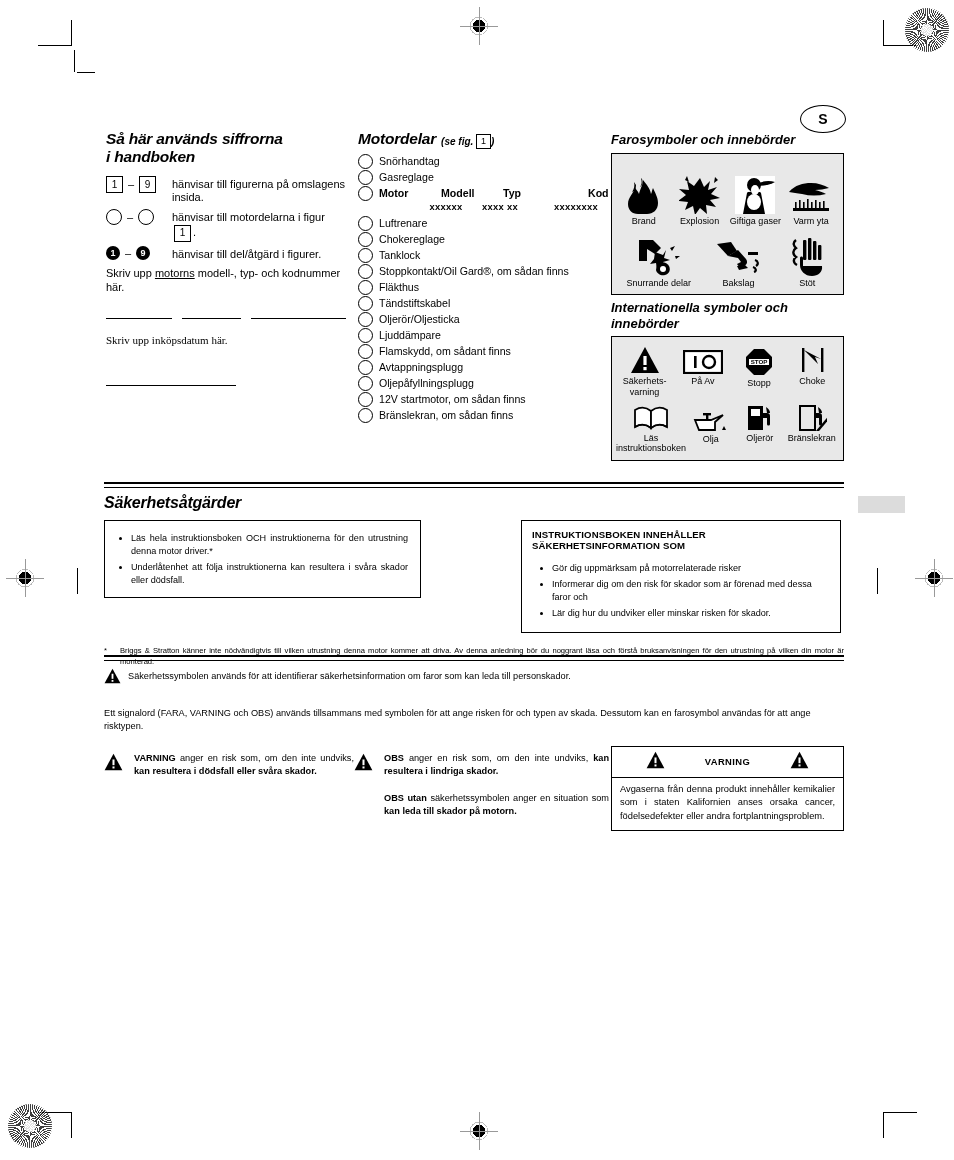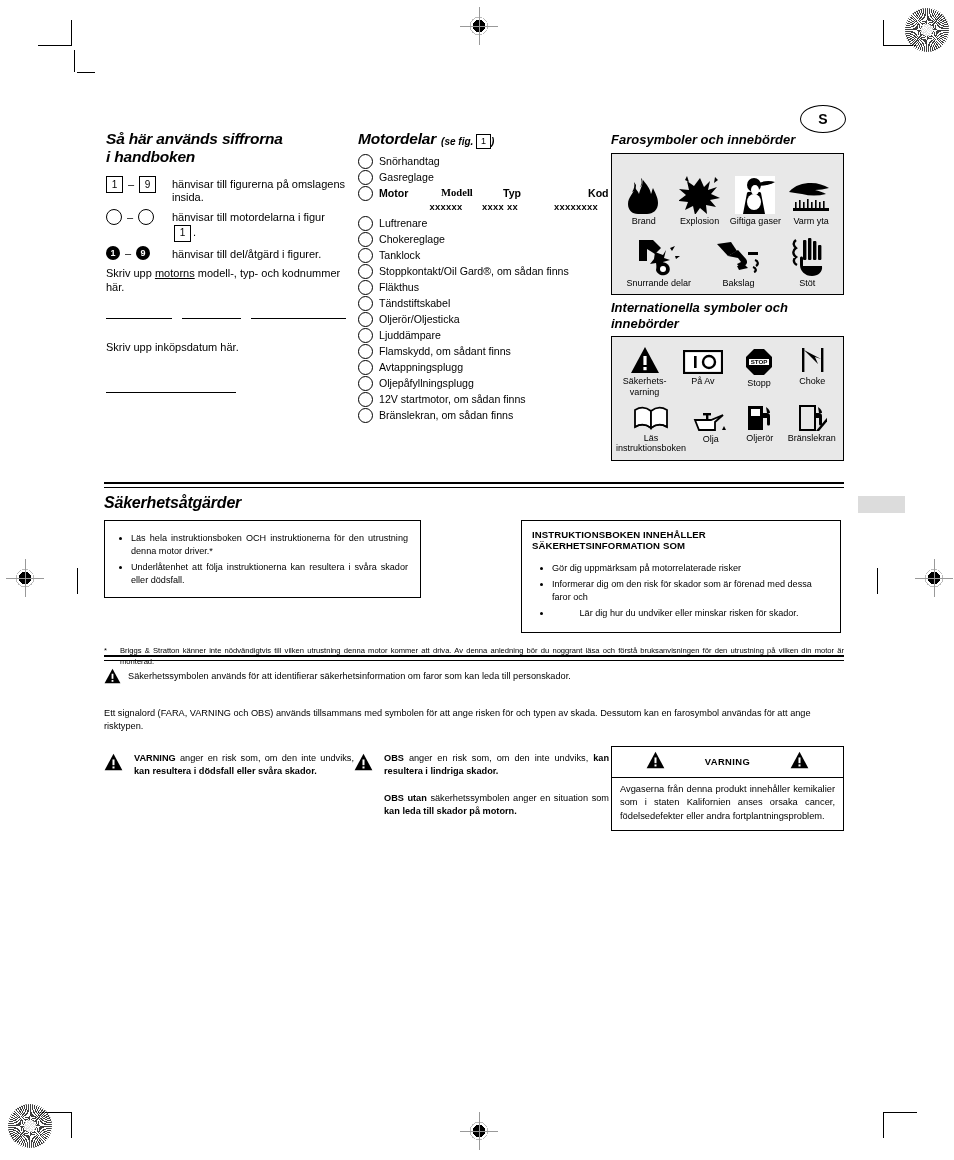--- a/index.html
+++ b/index.html
@@ -46,21 +46,21 @@
   .circ-f{display:inline-flex;align-items:center;justify-content:center;width:14px;height:14px;
           border-radius:50%;background:#000;color:#fff;font-size:9px;font-weight:bold;}
 
   .rule-line{border-bottom:1.3px solid #000;display:inline-block;vertical-align:bottom;}
 
   
   .part{display:flex;align-items:center;gap:6px;margin-bottom:1px;font-size:10.6px;line-height:1.38;}
   .part .bullet{flex:0 0 13px;width:13px;height:13px;border:1.3px solid #000;border-radius:50%;}
   .motor-row{display:flex;gap:0;font-size:10.6px;font-weight:bold;}
   .motor-row .c1{width:62px;}
-  .motor-row .c2{width:62px;font-family:Liberation Serif, serif;}
+  .motor-row .c2{width:62px;}
   .motor-row .c3{width:85px;}
   .xrow{display:flex;font-size:9.4px;font-weight:bold;margin-left:19px;letter-spacing:.3px;}
   .xrow .c1{width:62px;}
   .xrow .c2{width:62px;}
   .xrow .c3{width:85px;}
 
   
   .sympanel{border:1.4px solid #000;background:#e8e8e8;box-sizing:border-box;}
   .symgrid{display:flex;justify-content:space-around;align-items:flex-end;}
   .symcell{text-align:center;font-size:9px;line-height:1.15;width:62px;}
@@ -164,21 +164,21 @@
     <div class="body-s" style="margin-top:4px;">
       Skriv upp <u>motorns</u> modell-, typ- och kodnummer här.
     </div>
 
     <div style="margin-top:22px;display:flex;gap:10px;">
       <span class="rule-line" style="width:66px;height:1px;"></span>
       <span class="rule-line" style="width:60px;height:1px;"></span>
       <span class="rule-line" style="width:95px;height:1px;"></span>
     </div>
 
-    <div class="body-s" style="margin-top:21px;">Skriv upp inköpsdatum här.</div>
+    <div class="body-s" style="margin-top:14px;font-family:Liberation Serif, serif;">Skriv upp inköpsdatum här.</div>
 
     <div style="margin-top:20px;">
       <span class="rule-line" style="width:130px;height:1px;"></span>
     </div>
   </div>
 
   <div class="col" style="left:358px;top:130px;width:240px;">
     <div style="display:flex;align-items:baseline;gap:5px;">
       <span class="h-title">Motordelar</span>
       <span style="font-size:10px;font-style:italic;font-weight:bold;">
@@ -499,21 +499,21 @@
           <li>Läs hela instruktionsboken OCH instruktionerna för den utrustning denna motor driver.*</li>
           <li style="margin-bottom:0;">Underlåtenhet att följa instruktionerna kan resultera i svåra skador eller dödsfall.</li>
         </ul>
       </div>
 
       <div class="sbox" style="width:320px;padding:8px 10px 8px;">
         <div class="sbox-head" style="text-align:left;">INSTRUKTIONSBOKEN INNEHÅLLER SÄKERHETSINFORMATION SOM</div>
         <ul style="padding:7px 0 0 16px;">
           <li style="text-align:left;">Gör dig uppmärksam på motorrelaterade risker</li>
           <li style="text-align:left;">Informerar dig om den risk för skador som är förenad med dessa faror och</li>
-          <li style="text-align:center;margin-bottom:0;">Lär dig hur du undviker eller minskar risken för skador.</li>
+          <li style="text-align:left;margin-bottom:0;">Lär dig hur du undviker eller minskar risken för skador.</li>
         </ul>
       </div>
     </div>
 
     <div style="display:flex;gap:6px;margin-top:12px;">
       <span class="tiny" style="flex:0 0 10px;">*</span>
       <span class="tiny" style="text-align:justify;">Briggs &amp; Stratton känner inte nödvändigtvis till vilken utrustning denna motor kommer att driva. Av denna anledning bör du noggrant läsa och förstå bruksanvisningen för den utrustning på vilken din motor är monterad.</span>
     </div>
   </div>
 

